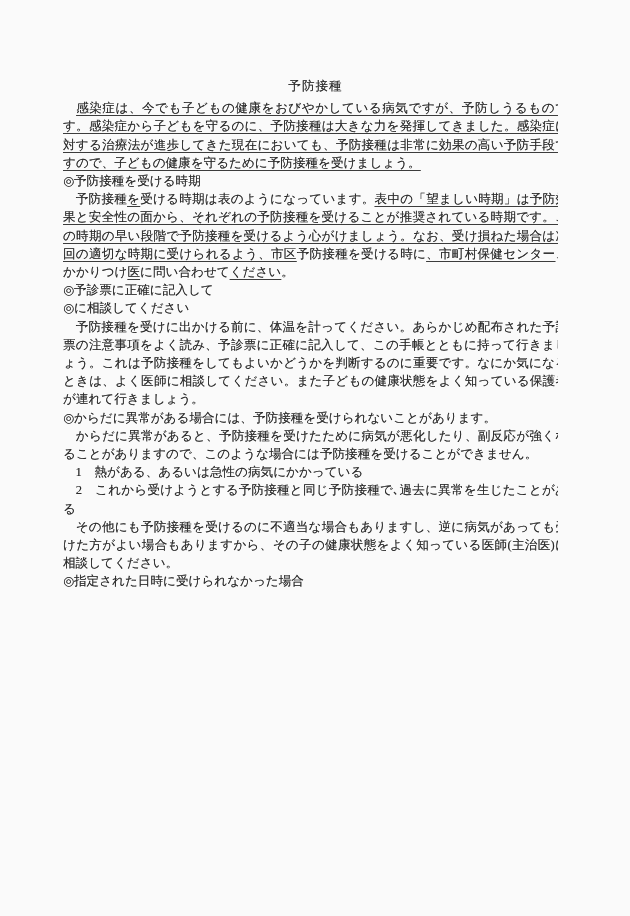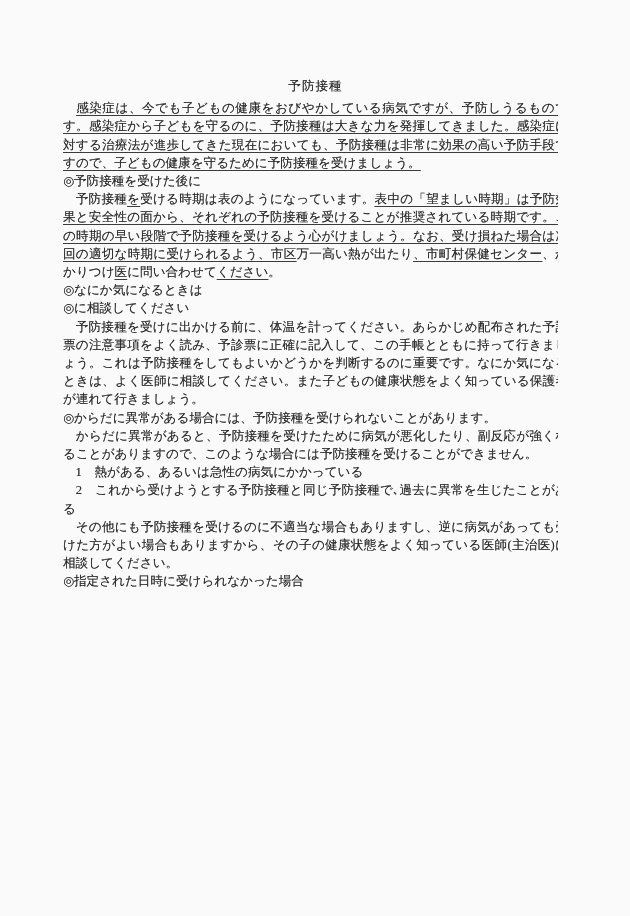--- a/index.html
+++ b/index.html
@@ -40,25 +40,25 @@
 </head>
 <body>
 
 <div class="sheet">
   <div class="content">
 
     <p class="title">予防接種</p>
 
     <p class="para"><span>　</span><span class="u">感染症は、今でも子どもの健康をおびやかしている病気ですが、予防しうるものです。感染症から子どもを守るのに、予防接種は大きな力を発揮してきました。感染症に対する治療法が進歩してきた現在においても、予防接種は非常に効果の高い予防手段ですので、子どもの健康を守るために予防接種を受けましょう。</span></p>
 
-    <p class="heading">◎予防接種を受けた後に</p>
+    <p class="heading">◎予防接種を受ける時期</p>
 
-    <p class="para"><span>　予防接種</span><span class="u">を</span><span>受ける時期は表のようになっています。</span><span class="u">表中の「望ましい時期」は予防効果と安全性の面から、それぞれの予防接種を受けることが推奨されている時期です。この時期の早い段階で予防接種を受けるよう心がけましょう。なお、受け損ねた場合は次回の適切な時期に受けられるよう、市区</span><span>万一高い熱が出たり</span><span class="u">、市町村保健センター</span><span>、かかりつけ</span><span class="u">医</span><span>に問い合わせて</span><span class="u">ください</span><span>。</span></p>
+    <p class="para"><span>　予防接種</span><span class="u">を</span><span>受ける時期は表のようになっています。</span><span class="u">表中の「望ましい時期」は予防効果と安全性の面から、それぞれの予防接種を受けることが推奨されている時期です。この時期の早い段階で予防接種を受けるよう心がけましょう。なお、受け損ねた場合は次回の適切な時期に受けられるよう、市区</span><span>予防接種を受ける時に</span><span class="u">、市町村保健センター</span><span>、かかりつけ</span><span class="u">医</span><span>に問い合わせて</span><span class="u">ください</span><span>。</span></p>
 
-    <p class="heading">◎なにか気になるときは</p>
+    <p class="heading">◎予診票に正確に記入して</p>
 
 
     <p class="heading">◎に相談してください</p>
 
     <p class="para"><span>　予防接種を受けに出かける前に、体温を計ってください。あらかじめ配布された予診票の注意事項をよく読み、予診票に正確に記入して、この手帳とともに持って行きましょう。これは予防接種をしてもよいかどうかを判断するのに重要です。なにか気になるときは、よく医師に相談してください。また子どもの健康状態をよく知っている保護者が連れて行きましょう。</span></p>
 
     <p class="heading">◎からだに異常がある場合には、予防接種を受けられないことがあります。</p>
 
     <p class="para"><span>　からだに異常があると、予防接種を受けたために病気が悪化したり、副反応が強くなることがありますので、このような場合には予防接種を受けることができません。</span></p>
 

